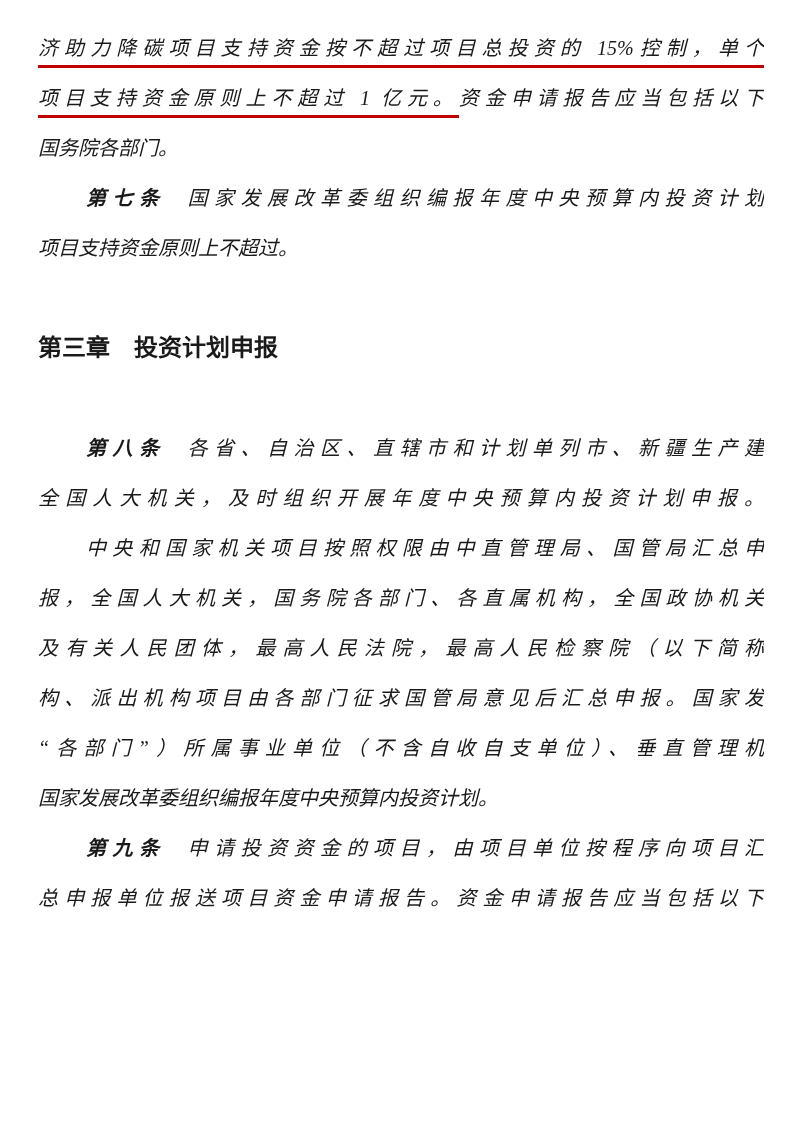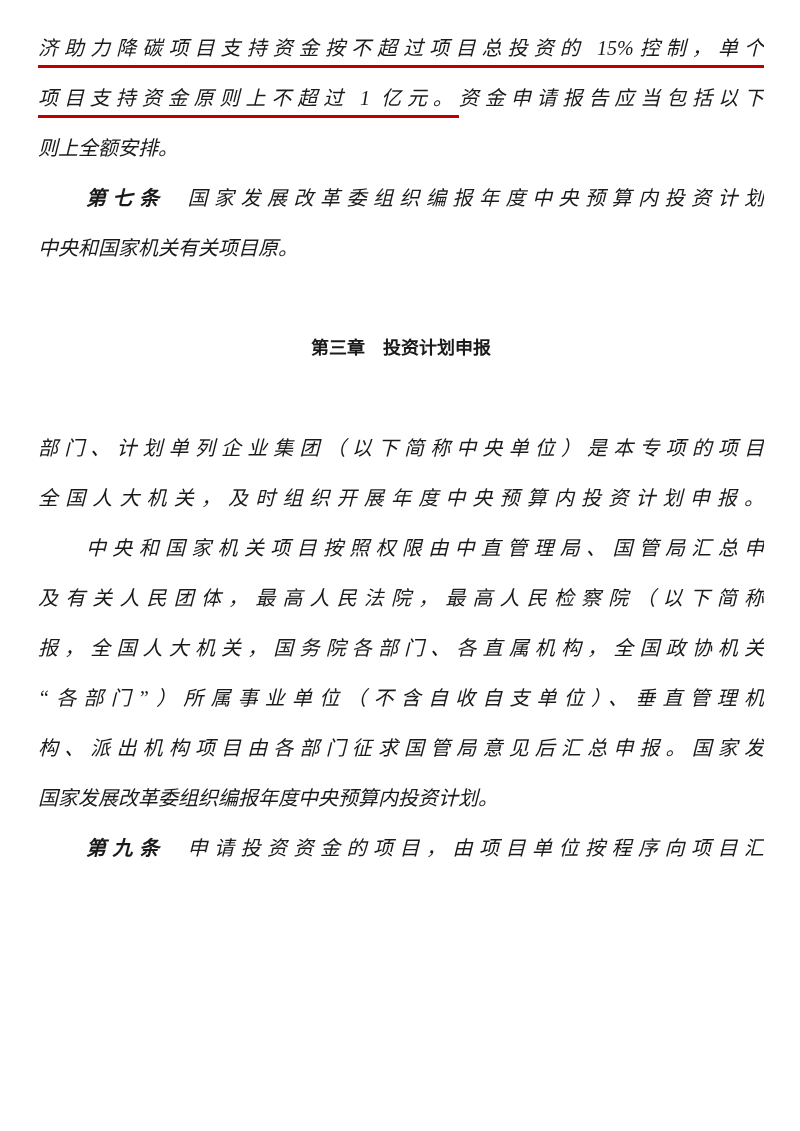--- a/index.html
+++ b/index.html
@@ -44,61 +44,63 @@
     padding-bottom: 6px;
   }
   .article-label {
     font-weight: bold;
     margin-right: 22px;
   }
   .chapter {
     height: 50px;
     line-height: 50px;
     margin: 0;
-    text-align: center;
     font-family: "Liberation Sans", "DejaVu Sans", sans-serif;
     font-weight: bold;
-    font-size: 18px;
+    font-size: 24px;
     color: var(--text);
   }
   .spacer { height: 50px; }
 </style>
 </head>
 <body>
 
 <div class="page">
   <div class="content">
 
     <div class="line">
       <span class="ul">济助力降碳项目支持资金按不超过项目总投资的 15%控制，单个</span>
     </div>
     <div class="line">
       <span class="ul">项目支持资金原则上不超过 1 亿元。</span><span>资金申请报告应当包括以下</span>
     </div>
-    <div class="line end">则上全额安排。</div>
+    <div class="line end">国务院各部门。</div>
 
     <div class="line indent">
       <span class="article-label">第七条</span><span>国家发展改革委组织编报年度中央预算内投资计划</span>
     </div>
-    <div class="line end">中央和国家机关有关项目原。</div>
+    <div class="line end">项目支持资金原则上不超过。</div>
 
     <div class="spacer"></div>
 
     <h2 class="chapter">第三章　投资计划申报</h2>
 
     <div class="spacer"></div>
 
-    <div class="line">部门、计划单列企业集团（以下简称中央单位）是本专项的项目</div>
+    <div class="line indent">
+      <span class="article-label">第八条</span><span>各省、自治区、直辖市和计划单列市、新疆生产建</span>
+    </div>
     <div class="line">全国人大机关，及时组织开展年度中央预算内投资计划申报。</div>
 
     <div class="line indent">中央和国家机关项目按照权限由中直管理局、国管局汇总申</div>
+    <div class="line">报，全国人大机关，国务院各部门、各直属机构，全国政协机关</div>
     <div class="line">及有关人民团体，最高人民法院，最高人民检察院（以下简称</div>
-    <div class="line">报，全国人大机关，国务院各部门、各直属机构，全国政协机关</div>
+    <div class="line">构、派出机构项目由各部门征求国管局意见后汇总申报。国家发</div>
     <div class="line">“各部门”）所属事业单位（不含自收自支单位）、垂直管理机</div>
-    <div class="line">构、派出机构项目由各部门征求国管局意见后汇总申报。国家发</div>
     <div class="line end">国家发展改革委组织编报年度中央预算内投资计划。</div>
 
     <div class="line indent">
       <span class="article-label">第九条</span><span>申请投资资金的项目，由项目单位按程序向项目汇</span>
     </div>
+    <div class="line">总申报单位报送项目资金申请报告。资金申请报告应当包括以下</div>
 
   </div>
 </div>
 
 </body></html>

